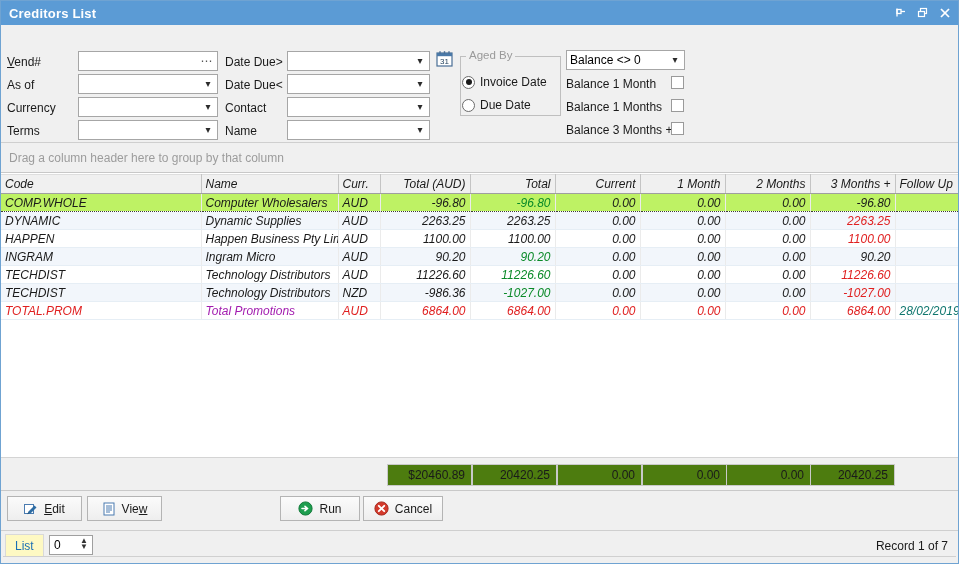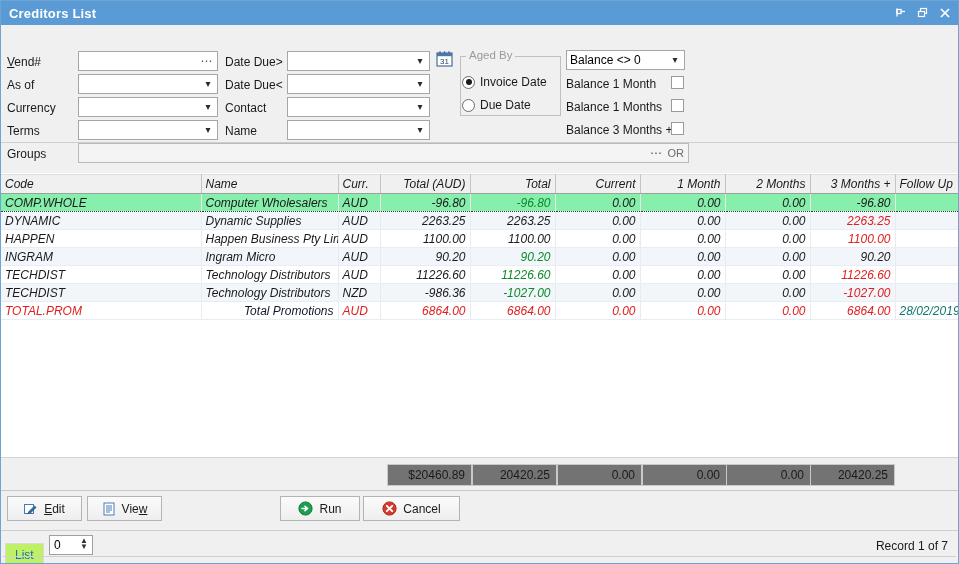--- a/index.html
+++ b/index.html
@@ -204,41 +204,41 @@
     border-bottom: 1px solid #e6eef5;
     height: 18px;
     padding: 0 4px;
     box-sizing: border-box;
     white-space: nowrap;
     overflow: hidden;
   }
   tr.row-alt td { background: #f2f6fb; }
   tr.row-plain td { background: #ffffff; }
   tr.row-sel td {
-    background: #86efac;
+    background: #bef264;
     border-top: 1px dotted #3a3a3a;
     border-bottom: 1px dotted #3a3a3a;
   }
 
   
   .totals {
     position: absolute;
     left: 0; right: 0;
     bottom: 72px;
     height: 33px;
     background: #f0f0f0;
     border-top: 1px solid #d4d4d4;
   }
   .tot-cell {
     position: absolute;
     top: 6px;
     height: 22px;
     box-sizing: border-box;
     border: 1px solid #c9c9c9;
-    background: #737373;
+    background: #4d7c0f;
     display: flex;
     align-items: center;
     justify-content: flex-end;
     padding-right: 6px;
     font-size: 12px;
     color: #1a1a1a;
   }
 
   
   .buttonbar {
@@ -270,25 +270,25 @@
   .statusbar {
     position: absolute;
     left: 0; right: 0;
     bottom: 0;
     height: 32px;
     background: #f0f0f0;
     border-top: 1px solid #cfcfcf;
   }
   .tab-list {
     position: absolute;
-    left: 4px; top: 12px;
+    left: 4px; top: 3px;
     height: 22px;
     padding: 0 9px;
     box-sizing: border-box;
-    background: #bef264;
+    background: #fef9c3;
     border: 1px solid #d9d9d9;
     border-bottom: none;
     display: flex;
     align-items: center;
     color: #1a6fb5;
     font-size: 12px;
   }
   .spin {
     position: absolute;
     left: 48px; top: 4px;
@@ -438,20 +438,23 @@
 
     <span class="lbl" style="left:565px; top:75px;">Balance 1 Months</span>
     <span class="chk" style="left:670px; top:74px;"></span>
 
     <span class="lbl" style="left:565px; top:98px;">Balance 3 Months +</span>
     <span class="chk" style="left:670px; top:97px;"></span>
   </div>
 
   <div class="grid-wrap">
 
+    <div class="group-panel">
+      <span>Drag a column header here to group by that column</span>
+    </div>
 
     <div class="grid-area">
       <table class="grid">
         <colgroup id="grid-colgroup">
             <col style="width: 200px;">
             <col style="width: 137px;">
             <col style="width: 42px;">
             <col style="width: 90px;">
             <col style="width: 85px;">
             <col style="width: 85px;">
@@ -542,21 +545,21 @@
               <td style="text-align: right; color: rgb(26, 26, 26);">-986.36</td>
               <td style="text-align: right; color: rgb(10, 138, 40);">-1027.00</td>
               <td style="text-align: right; color: rgb(26, 26, 26);">0.00</td>
               <td style="text-align: right; color: rgb(26, 26, 26);">0.00</td>
               <td style="text-align: right; color: rgb(26, 26, 26);">0.00</td>
               <td style="text-align: right; color: rgb(224, 32, 32);">-1027.00</td>
               <td style="text-align: left; color: rgb(26, 26, 26);"></td>
             </tr>
             <tr class="row-plain">
               <td style="text-align: left; color: rgb(224, 32, 32);">TOTAL.PROM</td>
-              <td style="text-align: right; color: #0f172a; margin-top: 31px;">Total Promotions</td>
+              <td style="text-align: left; color: #a21caf; margin-top: 31px;">Total Promotions</td>
               <td style="text-align: left; color: rgb(224, 32, 32);">AUD</td>
               <td style="text-align: right; color: rgb(224, 32, 32);">6864.00</td>
               <td style="text-align: right; color: rgb(224, 32, 32);">6864.00</td>
               <td style="text-align: right; color: rgb(224, 32, 32);">0.00</td>
               <td style="text-align: right; color: rgb(224, 32, 32);">0.00</td>
               <td style="text-align: right; color: rgb(224, 32, 32);">0.00</td>
               <td style="text-align: right; color: rgb(224, 32, 32);">6864.00</td>
               <td style="text-align: left; color: #0f766e;">28/02/2019</td>
             </tr>
           </tbody>
@@ -593,21 +596,21 @@
         </svg>
         <span>Vie<span class="mnemonic">w</span></span>
       </div>
       <div class="btn" style="left:279px; width:80px;">
         <svg width="15" height="15" viewBox="0 0 15 15">
           <circle cx="7.5" cy="7.5" r="6.6" fill="#1e9e4f" stroke="#127a3a" stroke-width="1"></circle>
           <path d="M4 7.5 H9 M7 5.3 L9.6 7.5 L7 9.7" fill="none" stroke="#ffffff" stroke-width="1.6" stroke-linecap="round" stroke-linejoin="round"></path>
         </svg>
         <span>Run</span>
       </div>
-      <div class="btn" style="left:362px; width:97px;">
+      <div class="btn" style="left:362px; width:80px;">
         <svg width="15" height="15" viewBox="0 0 15 15">
           <circle cx="7.5" cy="7.5" r="6.6" fill="#d33a2c" stroke="#a62b20" stroke-width="1"></circle>
           <line x1="4.8" y1="4.8" x2="10.2" y2="10.2" stroke="#fff" stroke-width="1.9" stroke-linecap="round"></line>
           <line x1="10.2" y1="4.8" x2="4.8" y2="10.2" stroke="#fff" stroke-width="1.9" stroke-linecap="round"></line>
         </svg>
         <span>Cancel</span>
       </div>
     </div>
 
     <div class="statusbar">

